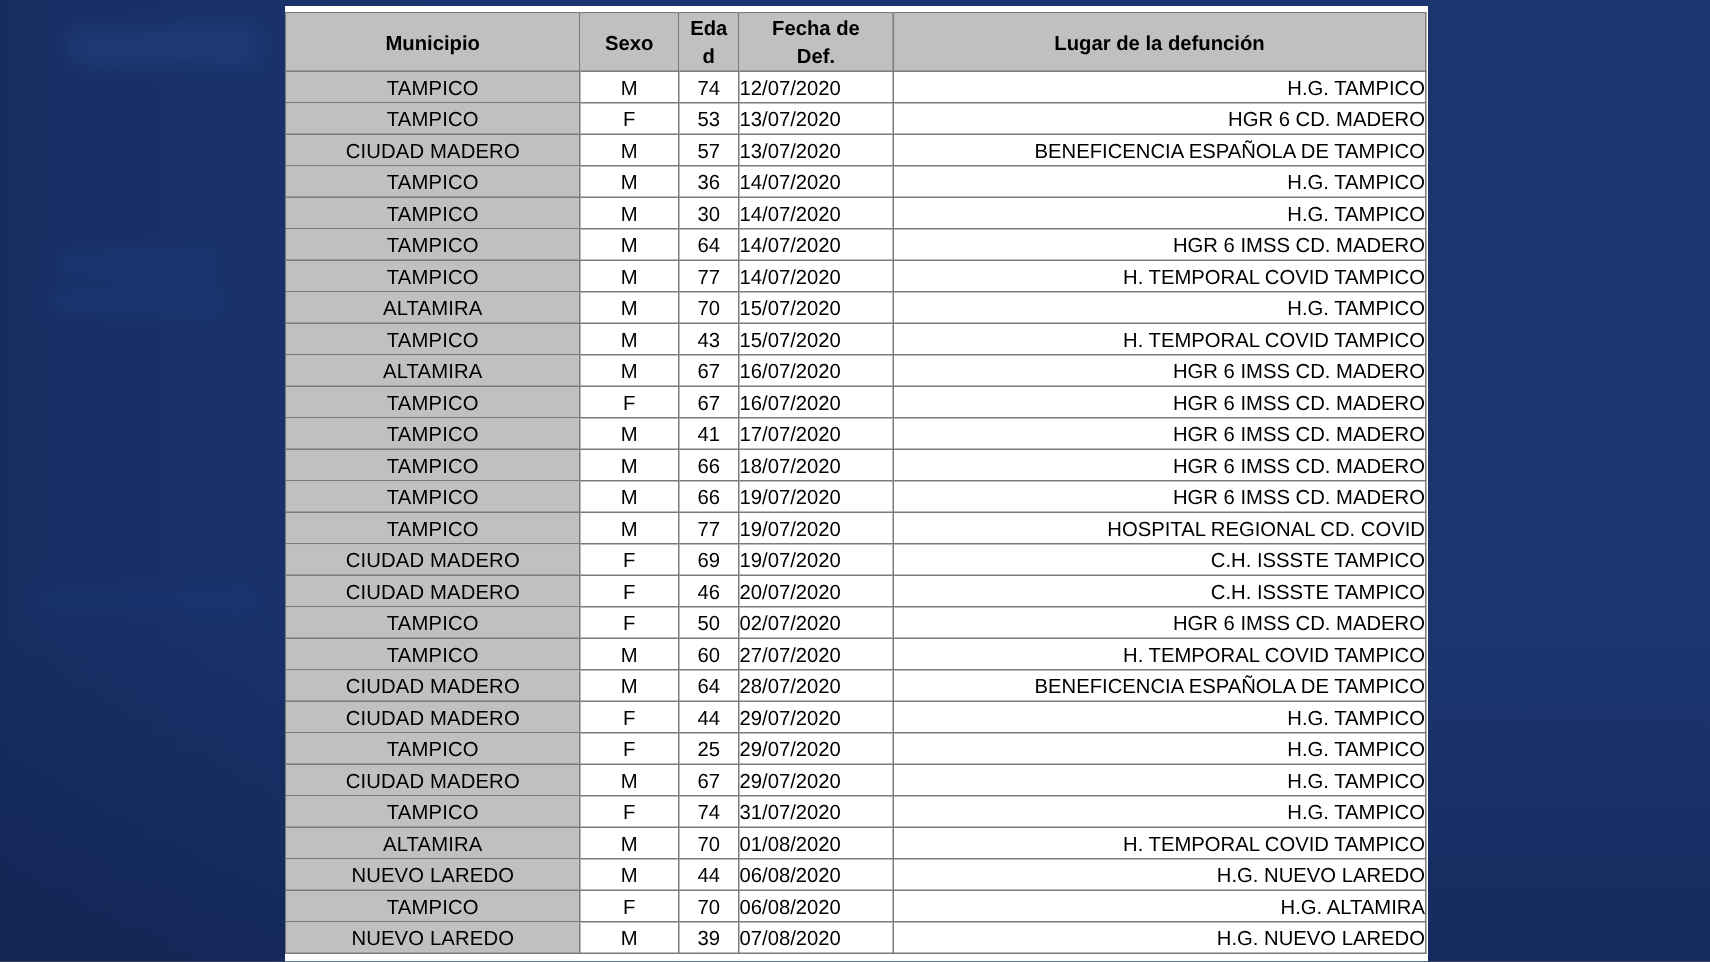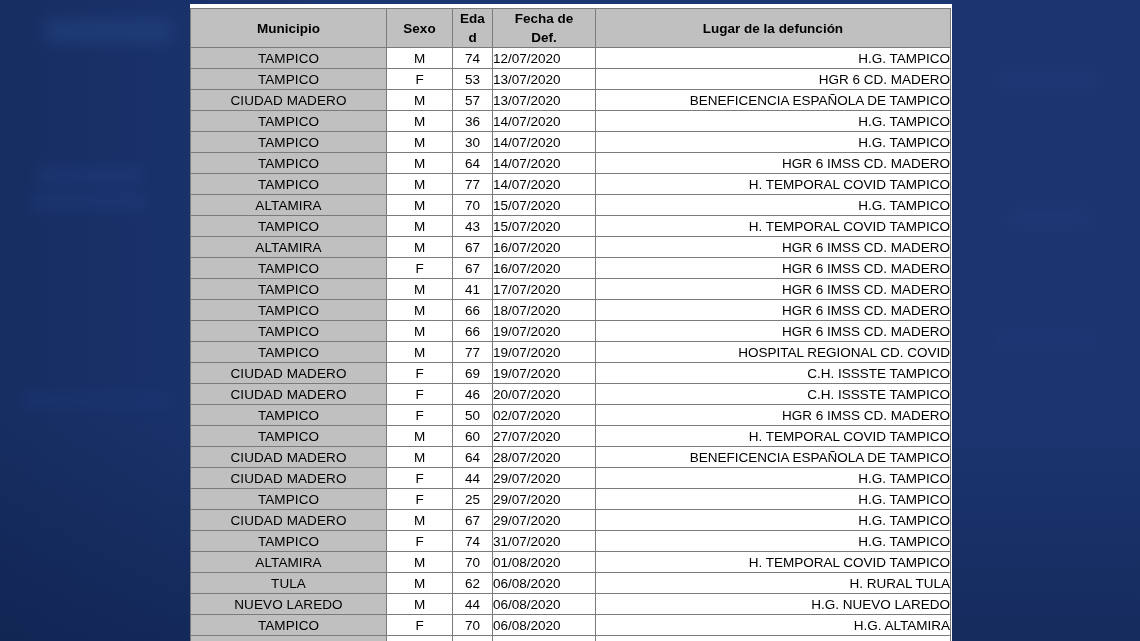--- a/index.html
+++ b/index.html
@@ -306,27 +306,20 @@
             <td class="lug">H.G. TAMPICO</td>
           </tr>
           <tr>
             <td class="mun">ALTAMIRA</td>
             <td class="sex">M</td>
             <td class="edad">70</td>
             <td class="fec">01/08/2020</td>
             <td class="lug">H. TEMPORAL COVID TAMPICO</td>
           </tr>
           <tr>
-            <td class="mun">TULA</td>
-            <td class="sex">M</td>
-            <td class="edad">62</td>
-            <td class="fec">06/08/2020</td>
-            <td class="lug">H. RURAL TULA</td>
-          </tr>
-          <tr>
             <td class="mun">NUEVO LAREDO</td>
             <td class="sex">M</td>
             <td class="edad">44</td>
             <td class="fec">06/08/2020</td>
             <td class="lug">H.G. NUEVO LAREDO</td>
           </tr>
           <tr>
             <td class="mun">TAMPICO</td>
             <td class="sex">F</td>
             <td class="edad">70</td>

